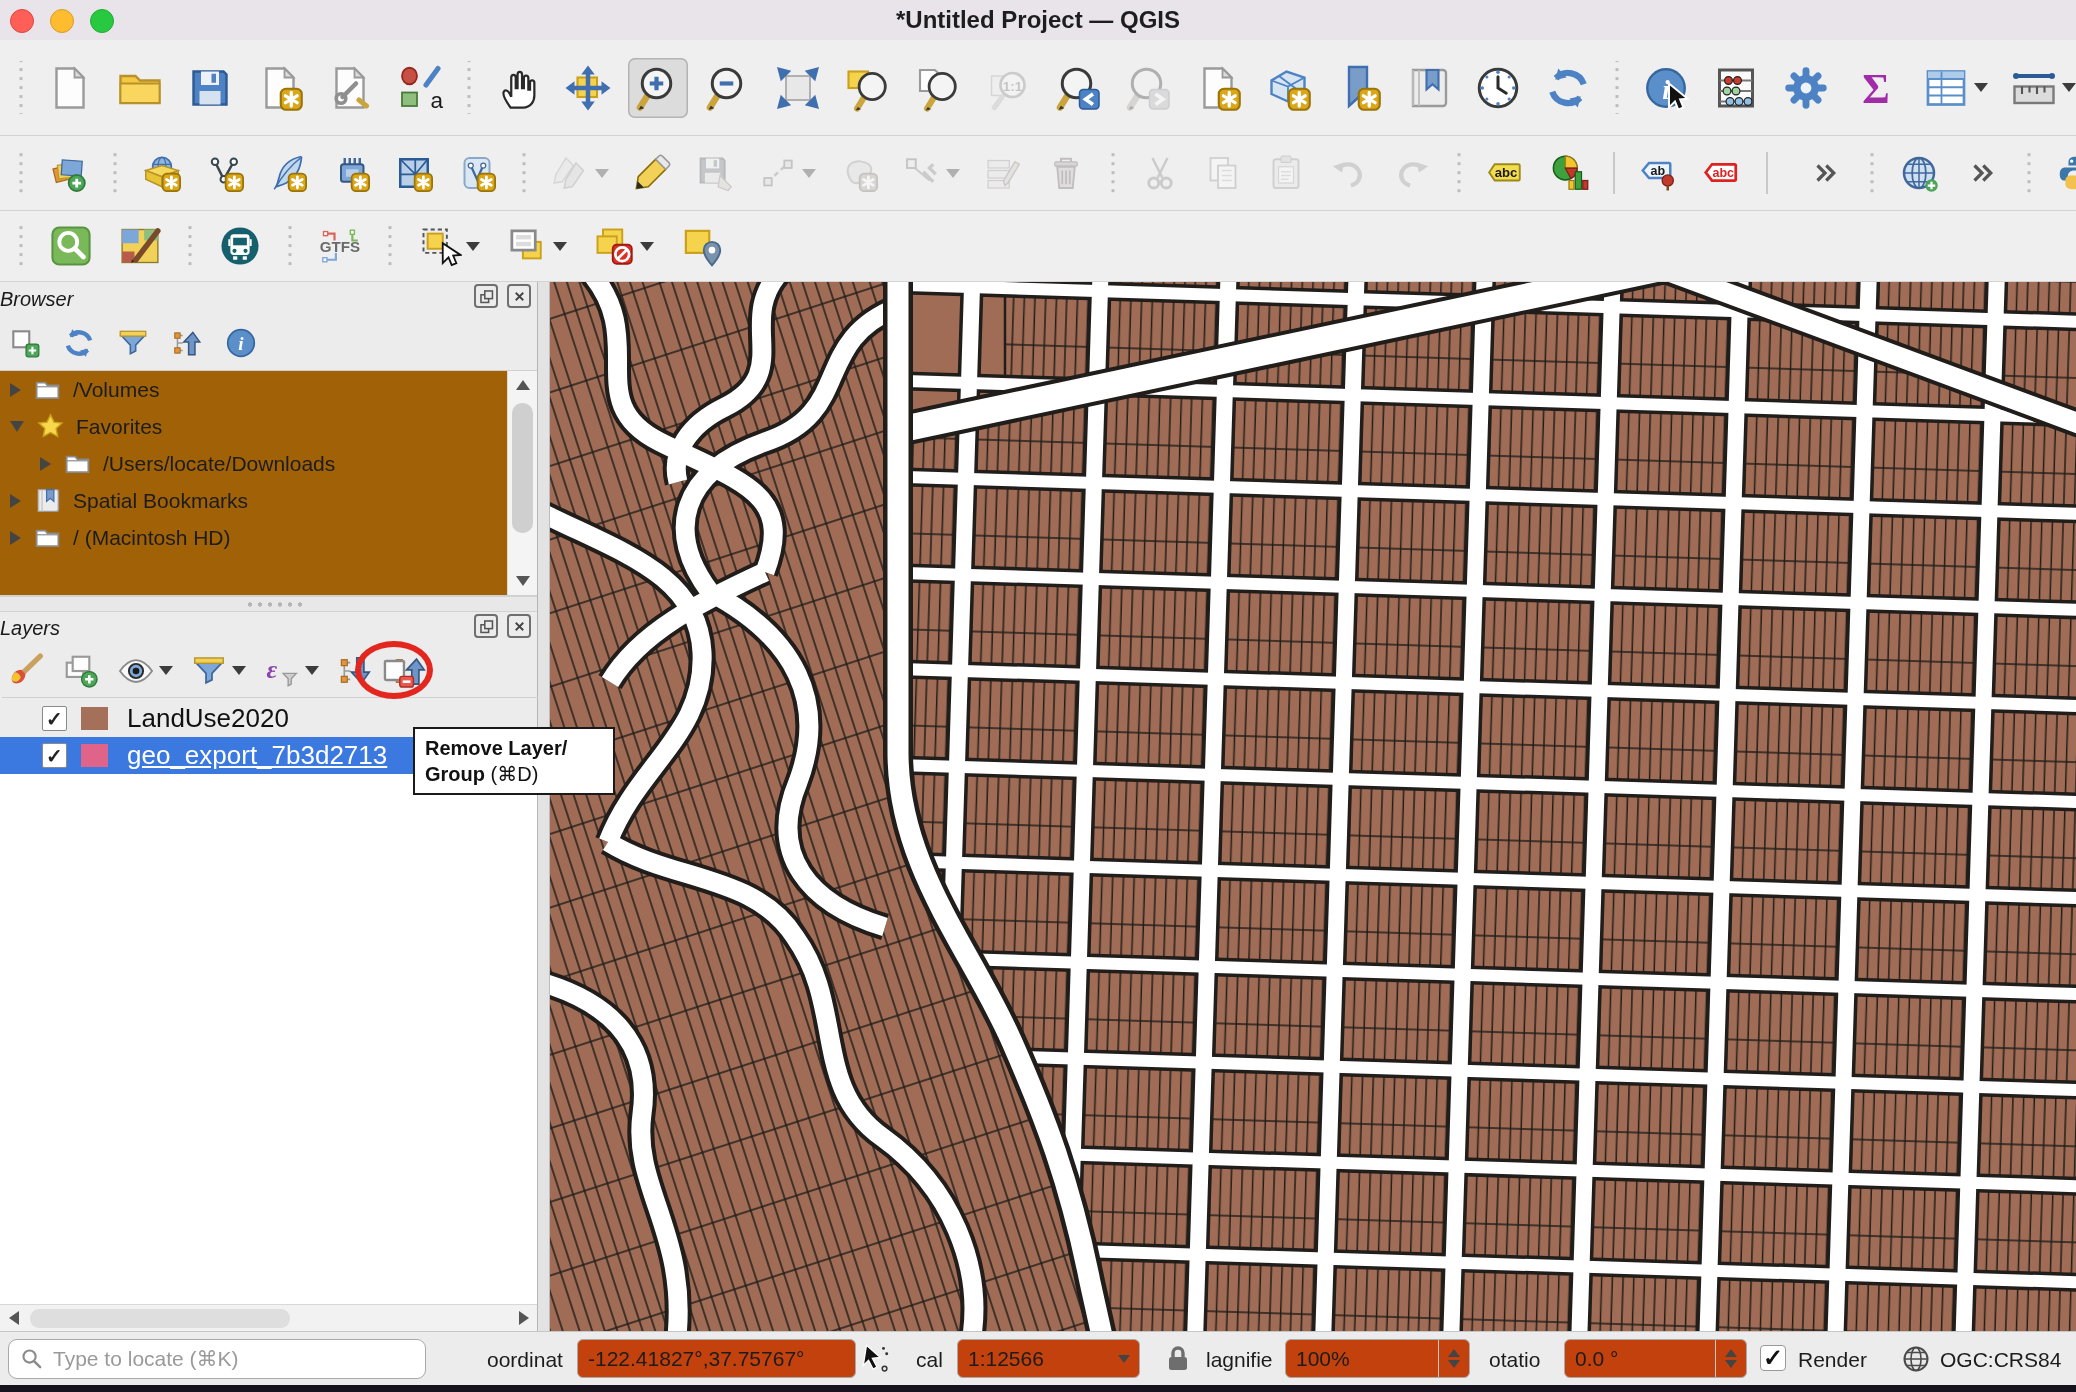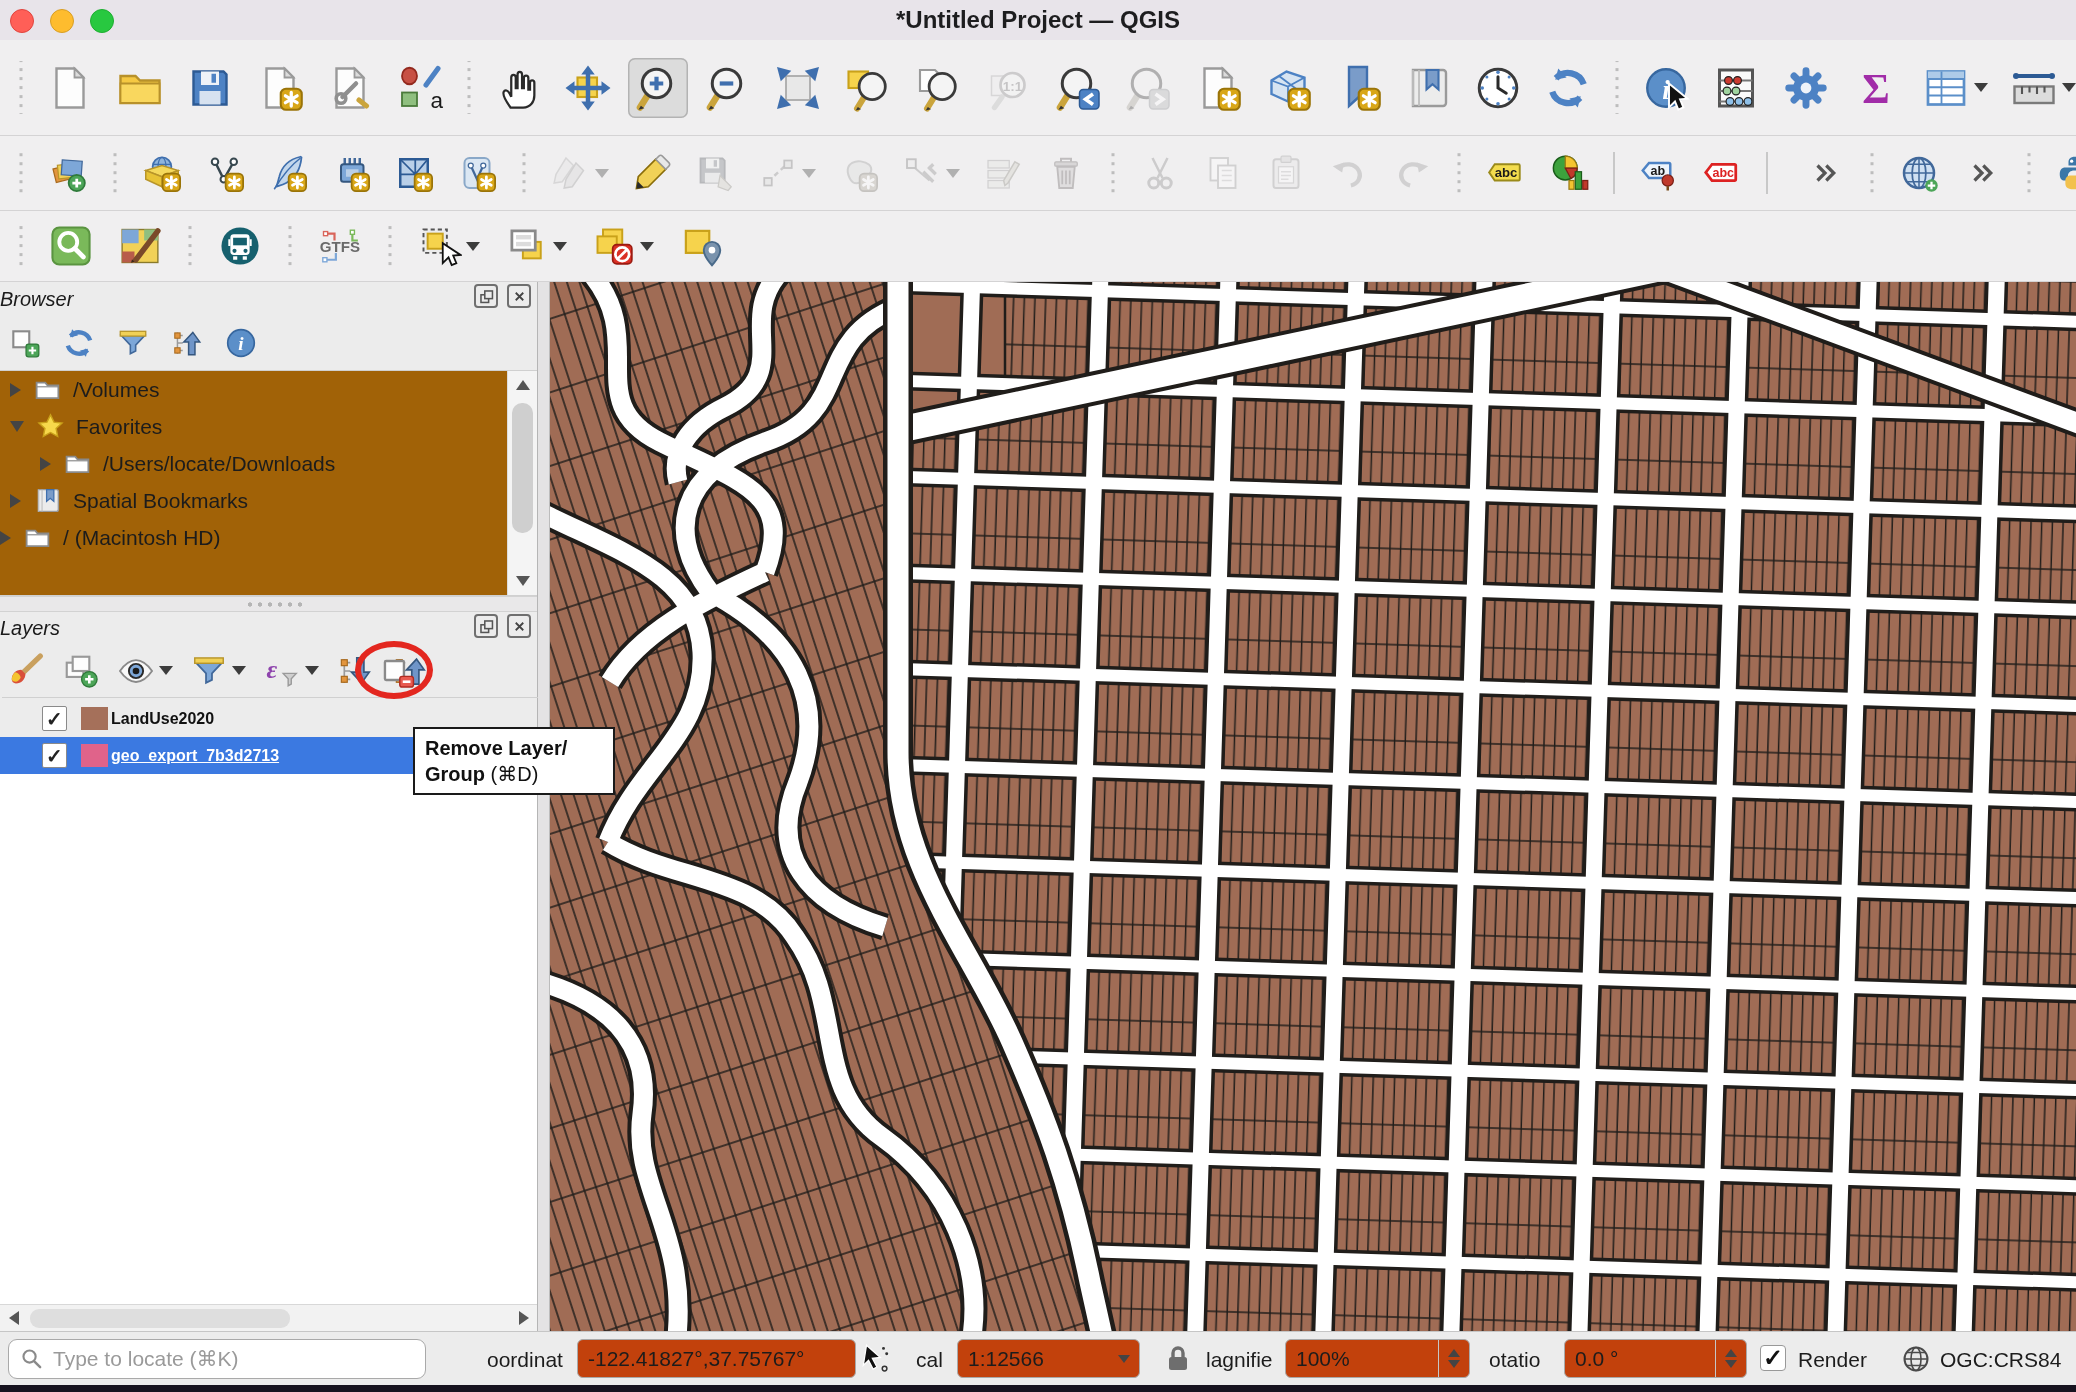--- a/index.html
+++ b/index.html
@@ -58,21 +58,21 @@
   #layers-tb{position:absolute;left:2px;top:362px;height:54px;width:100%;display:flex;align-items:center;gap:7px;
              border-bottom:1px solid #d0d0d0;box-sizing:border-box;}
   #layers-tb .tbi svg{width:38px;height:38px;}
   #layers-tb .tbi.absr{position:absolute;left:372px;top:6px;}
   .layer-rows{position:absolute;left:0;top:418px;width:100%;}
   .layer-row{display:flex;align-items:center;height:37px;padding-left:42px;box-sizing:border-box;}
   .layer-row.selected{background:#3b79e1;}
   .cbx{width:23px;height:23px;background:#fff;border:1.5px solid #8a8a8a;border-radius:2px;
        display:flex;align-items:center;justify-content:center;font-size:20px;font-weight:bold;color:#222;flex:none;}
   .swatch{width:27px;height:23px;margin-left:14px;flex:none;}
-  .lname{margin-left:3px;font-size:16px;font-weight:bold;color:#111;white-space:nowrap;}
+  .lname{margin-left:19px;font-size:26px;font-weight:normal;color:#111;white-space:nowrap;}
   .layer-row.selected .lname{color:#fff;text-decoration:underline;}
   .lwhite{position:absolute;left:0;top:492px;width:100%;height:530px;background:#fff;}
   .hscroll{position:absolute;left:0;bottom:0;width:100%;height:27px;background:#f2f2f2;border-top:1px solid #d8d8d8;box-sizing:border-box;}
   .hs-l,.hs-r{position:absolute;top:0;width:27px;height:100%;display:flex;align-items:center;justify-content:center;}
   .hs-l{left:0;} .hs-r{right:0;}
   .tri-l{width:0;height:0;border-right:10px solid #555;border-top:7px solid transparent;border-bottom:7px solid transparent;}
   .tri-rt{width:0;height:0;border-left:10px solid #555;border-top:7px solid transparent;border-bottom:7px solid transparent;}
   .hs-thumb{position:absolute;left:30px;top:4px;width:260px;height:19px;background:#dedede;border-radius:9px;}
   
   #map{position:absolute;left:550px;top:282px;width:1526px;height:1049px;background:#a06c55;}
@@ -988,21 +988,21 @@
         </svg>
         <span>/Users/locate/Downloads</span>
       </div>
       <div class="trow" style="padding-left: 10px;">
         <span class="tri-r" style="margin-right:12px"></span>
         <svg viewBox="0 0 32 32">
           <use href="#sym-book"></use>
         </svg>
         <span>Spatial Bookmarks</span>
       </div>
-      <div class="trow" style="padding-left: 0;">
+      <div class="trow" style="padding-left: 10px;">
         <span class="tri-r" style="margin-right:12px"></span>
         <svg viewBox="0 0 32 32">
           <use href="#sym-treefolder"></use>
         </svg>
         <span>/ (Macintosh HD)</span>
       </div>
       <div class="vscroll">
       <span class="vs-up">
           <span class="tri-up"></span>
         </span>

